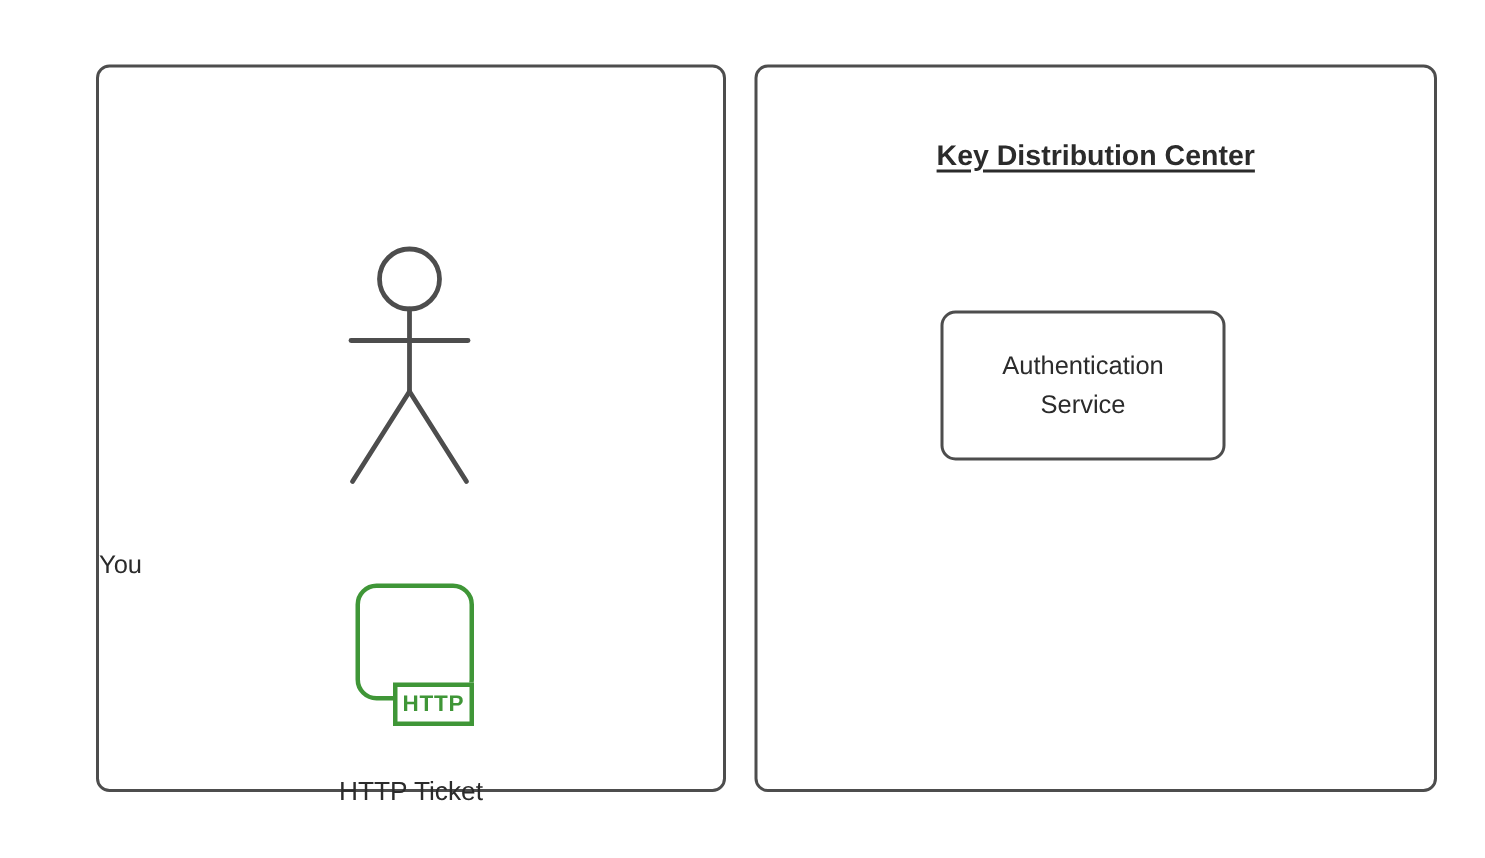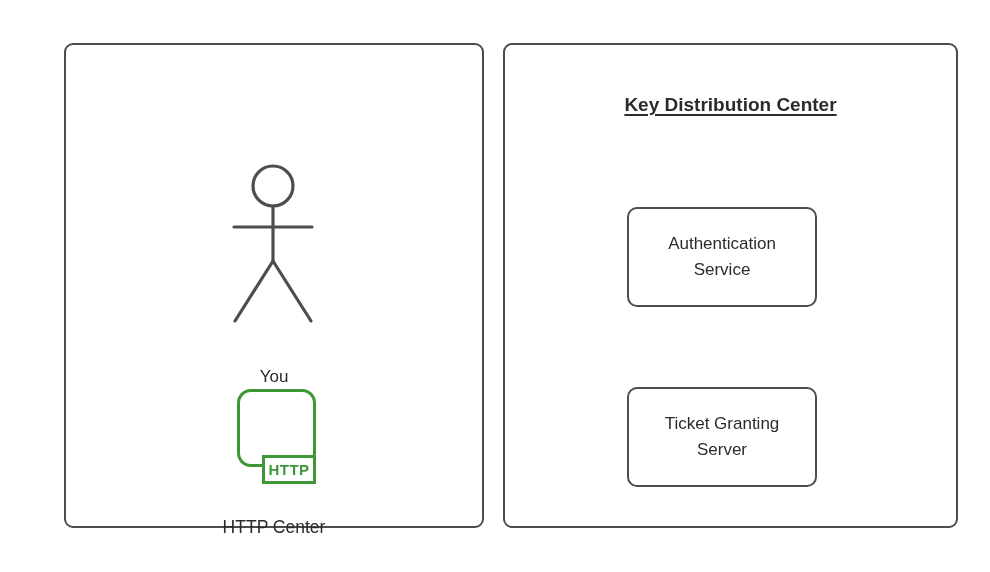--- a/index.html
+++ b/index.html
@@ -60,21 +60,21 @@
     stroke:var(--shape-border);
     stroke-width:3.2;
     fill:none;
     stroke-linecap:round;
   }
   .actor-label{
     position:absolute;
     top:322px;
     left:0;
     width:100%;
-    text-align:center;
+    text-align:left;
     font-size:17px;
     color:var(--text);
   }
 
   
   .http-icon{
     position:absolute;
     left:171px;
     top:344px;
     width:80px;
@@ -151,28 +151,25 @@
 
     <div class="actor-label">You</div>
 
     <div class="http-icon">
       <div class="http-square"></div>
       <div class="http-badge">
         <span>HTTP</span>
       </div>
     </div>
 
-    <div class="service-label">HTTP Center</div>
+    <div class="service-label">HTTP Ticket</div>
   </section>
 
   <section class="panel right">
     <h2 class="panel-title">Key Distribution Center</h2>
 
     <div class="server-box auth">
       <span>Authentication Service</span>
     </div>
 
-    <div class="server-box tgs">
-      <span>Ticket Granting Server</span>
-    </div>
   </section>
 
 </div>
 
 </body></html>

